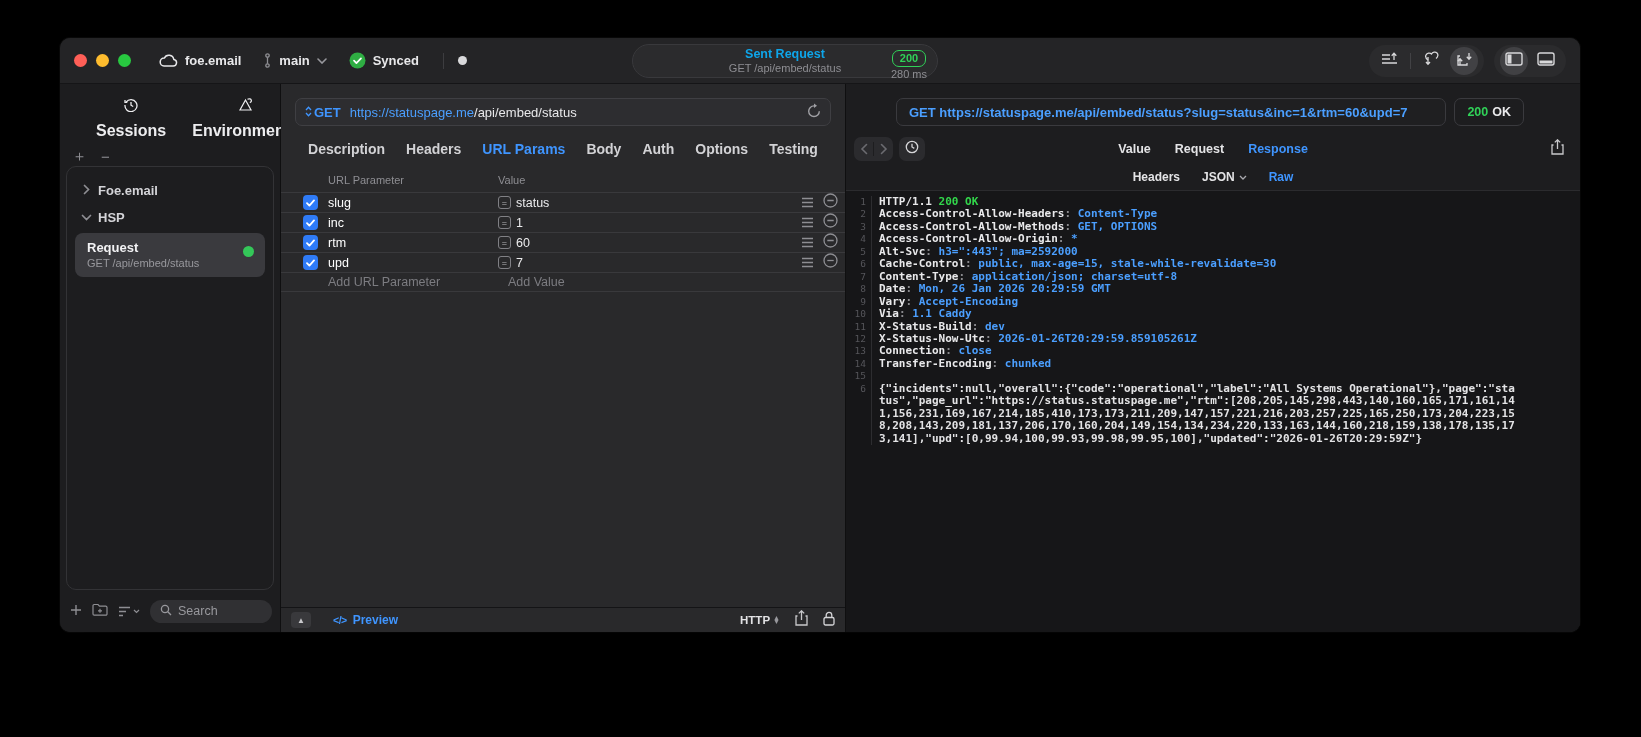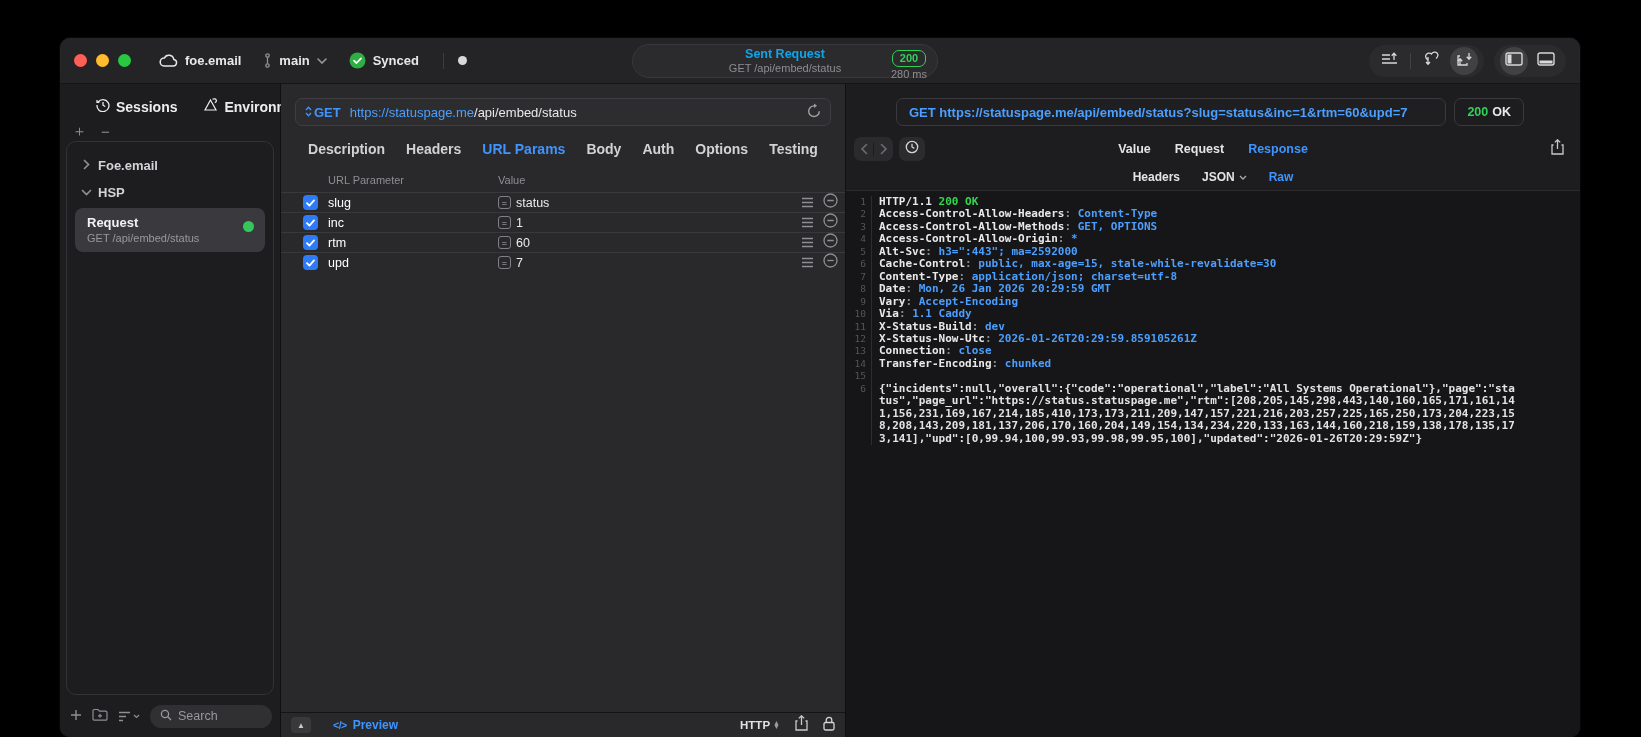--- a/index.html
+++ b/index.html
@@ -1,18 +1,18 @@
 <!DOCTYPE html>
 <html><head>
 <meta charset="utf-8">
 <style>
   * { margin:0; padding:0; box-sizing:border-box; }
   html,body { width:1641px; height:737px; background:#000; overflow:hidden;
     font-family:"Liberation Sans", sans-serif; -webkit-font-smoothing:antialiased; }
-  .window { position:absolute; left:60px; top:38px; width:1520px; height:699px;
+  .window { position:absolute; left:60px; top:38px; width:1520px; height:594px;
     background:#202022; border-radius:10px; box-shadow:0 25px 70px rgba(0,0,0,.7), 0 0 0 1px #0a0a0a;
     display:flex; flex-direction:column; overflow:hidden; color:#e5e5e7; }
 
   
   .titlebar { height:46px; flex:0 0 46px; background:#242426; display:flex; align-items:center;
     padding:0 14px; position:relative; border-bottom:1px solid #151517; }
   .traffic { display:flex; gap:9px; margin-right:28px; }
   .tl { width:13px; height:13px; border-radius:50%; }
   .tl.red{background:#ff5f57} .tl.yellow{background:#febc2e} .tl.green{background:#28c840}
   .tb-item { display:flex; align-items:center; gap:7px; color:#e8e8ea; font-size:13px; font-weight:700; margin-right:22px; }
@@ -33,21 +33,21 @@
   .icon-btn { width:28px; height:28px; border-radius:50%; display:flex; align-items:center; justify-content:center; color:#d8d8da; }
   .icon-btn.circled { background:#414144; }
   .v-sep { width:1px; height:16px; background:#424245; margin:0 3px; }
 
   
   .main { flex:1; display:flex; min-height:0; }
 
   
   .sidebar { width:221px; flex:0 0 221px; background:#1d1d1f; display:flex; flex-direction:column; border-right:1px solid #0f0f10; }
   .sb-tabs { display:flex; gap:26px; padding:14px 0 6px 36px; }
-  .sb-tab { display:flex; align-items:center; gap:6px; font-size:14px; font-weight:700; color:#ededef; }
+  .sb-tab { display:flex; align-items:center; gap:6px; font-size:16px; font-weight:700; color:#ededef;flex-direction:column; }
   .sb-plusminus { display:flex; gap:14px; padding:2px 0 0 12px; color:#8e8e93; font-size:15px; height:18px; align-items:center; }
   .sb-panel { flex:1; margin:2px 6px 6px 6px; border:1px solid #333336; border-radius:10px; padding:10px 6px; min-height:0; }
   .tree-row { display:flex; align-items:center; gap:7px; padding:6px 8px; font-size:13px; font-weight:700; color:#d4d4d8; }
   .tree-chev { color:#8e8e93; font-size:10px; width:10px; text-align:center; }
   .req-item { margin:2px 2px; background:#3a3a3e; border-radius:8px; padding:7px 10px 8px 12px; position:relative; }
   .req-title { font-size:13px; font-weight:700; color:#f2f2f4; }
   .req-sub { font-size:11px; color:#98989d; margin-top:2px; }
   .req-dot { position:absolute; right:11px; top:13px; width:11px; height:11px; border-radius:50%; background:#34c759; }
   .sb-footer { flex:0 0 36px; display:flex; align-items:center; gap:10px; padding:0 8px 6px 10px; color:#8e8e93; }
   .search-pill { flex:1; height:23px; background:#303033; border-radius:12px; display:flex; align-items:center; gap:6px;
@@ -425,20 +425,24 @@
                 <span><svg width="13" height="11" viewBox="0 0 13 11">
                     <path d="M1 1.5h11M1 5.5h11M1 9.5h11" stroke="#8e8e93" stroke-width="1.4"></path>
                   </svg></span>
                 <span><svg width="15" height="15" viewBox="0 0 15 15">
                     <circle cx="7.5" cy="7.5" r="6.5" fill="none" stroke="#8e8e93" stroke-width="1.3"></circle>
                     <line x1="4.3" y1="7.5" x2="10.7" y2="7.5" stroke="#8e8e93" stroke-width="1.3"></line>
                   </svg></span>
               </span>
             </div>
           </div>
+        <div class="p-add p-row last" style="padding-left:47px">
+          <span class="add-name">Add URL Parameter</span>
+          <span>Add Value</span>
+        </div>
       </div>
 
       <div class="ed-footer">
         <div class="panel-btn">
           <span>▲</span>
         </div>
         <div class="preview">
           <span class="code-glyph">&lt;/&gt;</span>
           <span>Preview</span>
         </div>

